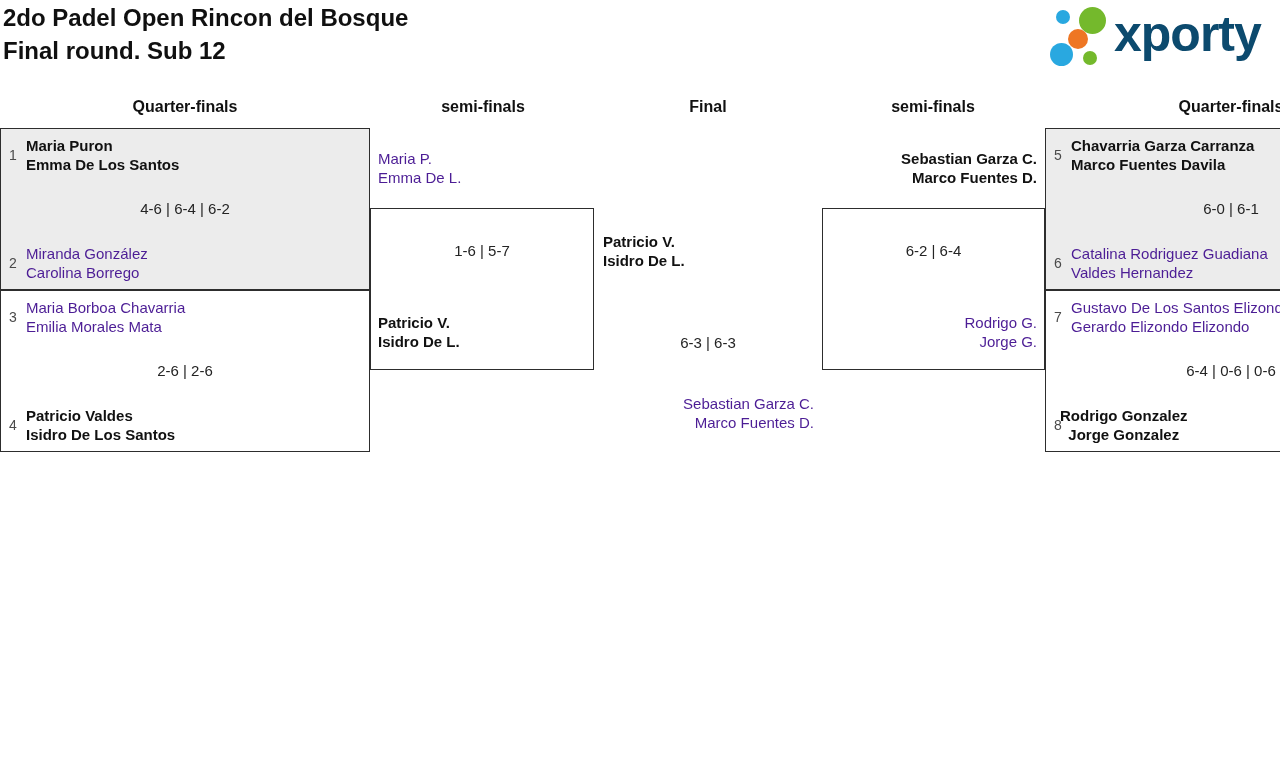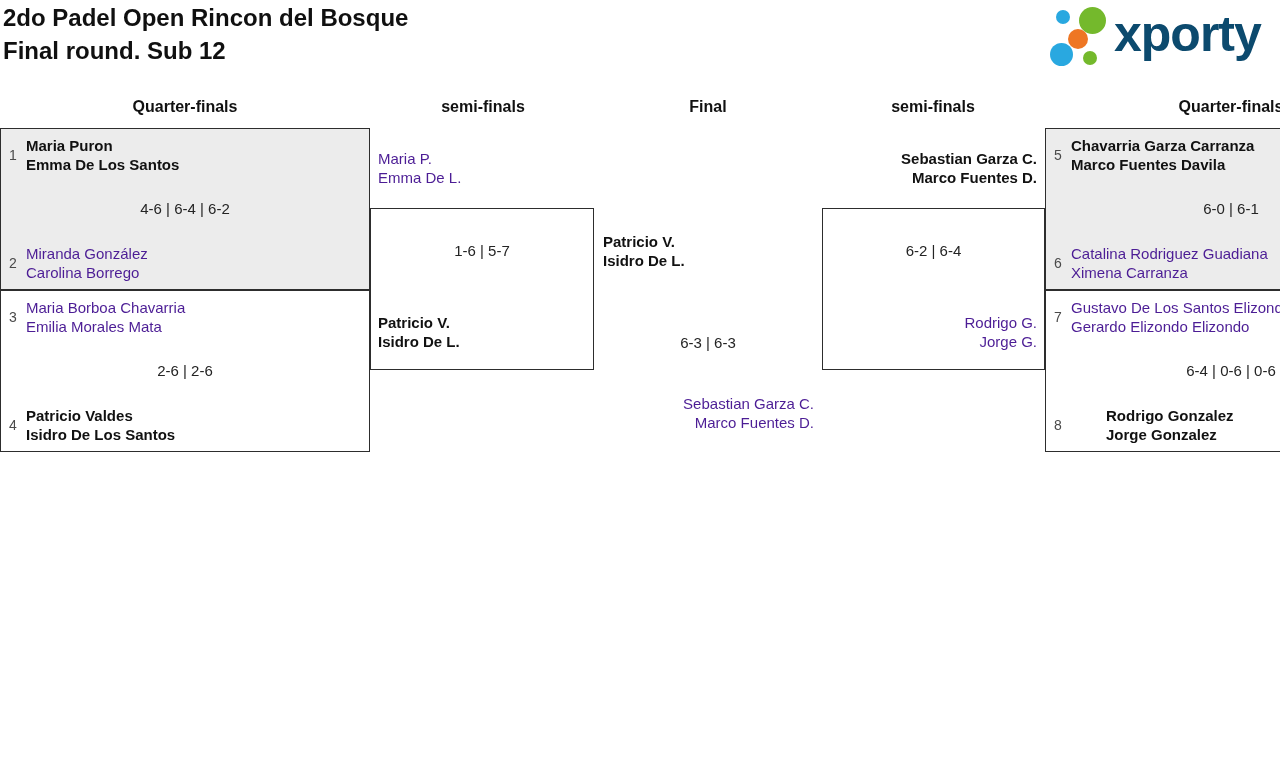--- a/index.html
+++ b/index.html
@@ -176,28 +176,28 @@
 
   <div class="seed" style="left:1049px;top:146px;">5</div>
   <div class="team winner" style="left:1071px;top:136px;">
     <span>Chavarria Garza Carranza</span>
     <span>Marco Fuentes Davila</span>
   </div>
   <div class="score" style="left:1045px;top:200px;width:372px;">6-0 | 6-1</div>
   <div class="seed" style="left:1049px;top:254px;">6</div>
   <div class="team" style="left:1071px;top:244px;">
     <span>Catalina Rodriguez Guadiana</span>
-    <span>Ximena Carranza</span>
+    <span>Valdes Hernandez</span>
   </div>
 
   <div class="seed" style="left:1049px;top:308px;">7</div>
   <div class="team" style="left:1071px;top:298px;">
     <span>Gustavo De Los Santos Elizondo</span>
     <span>Gerardo Elizondo Elizondo</span>
   </div>
   <div class="score" style="left:1045px;top:362px;width:372px;">6-4 | 0-6 | 0-6</div>
   <div class="seed" style="left:1049px;top:416px;">8</div>
-  <div class="team winner" style="left:1106px;top:406px;">
+  <div class="team winner" style="left:1060px;top:406px;text-align:center;">
     <span>Rodrigo Gonzalez</span>
     <span>Jorge Gonzalez</span>
   </div>
 
 </div>
 
 </body></html>

